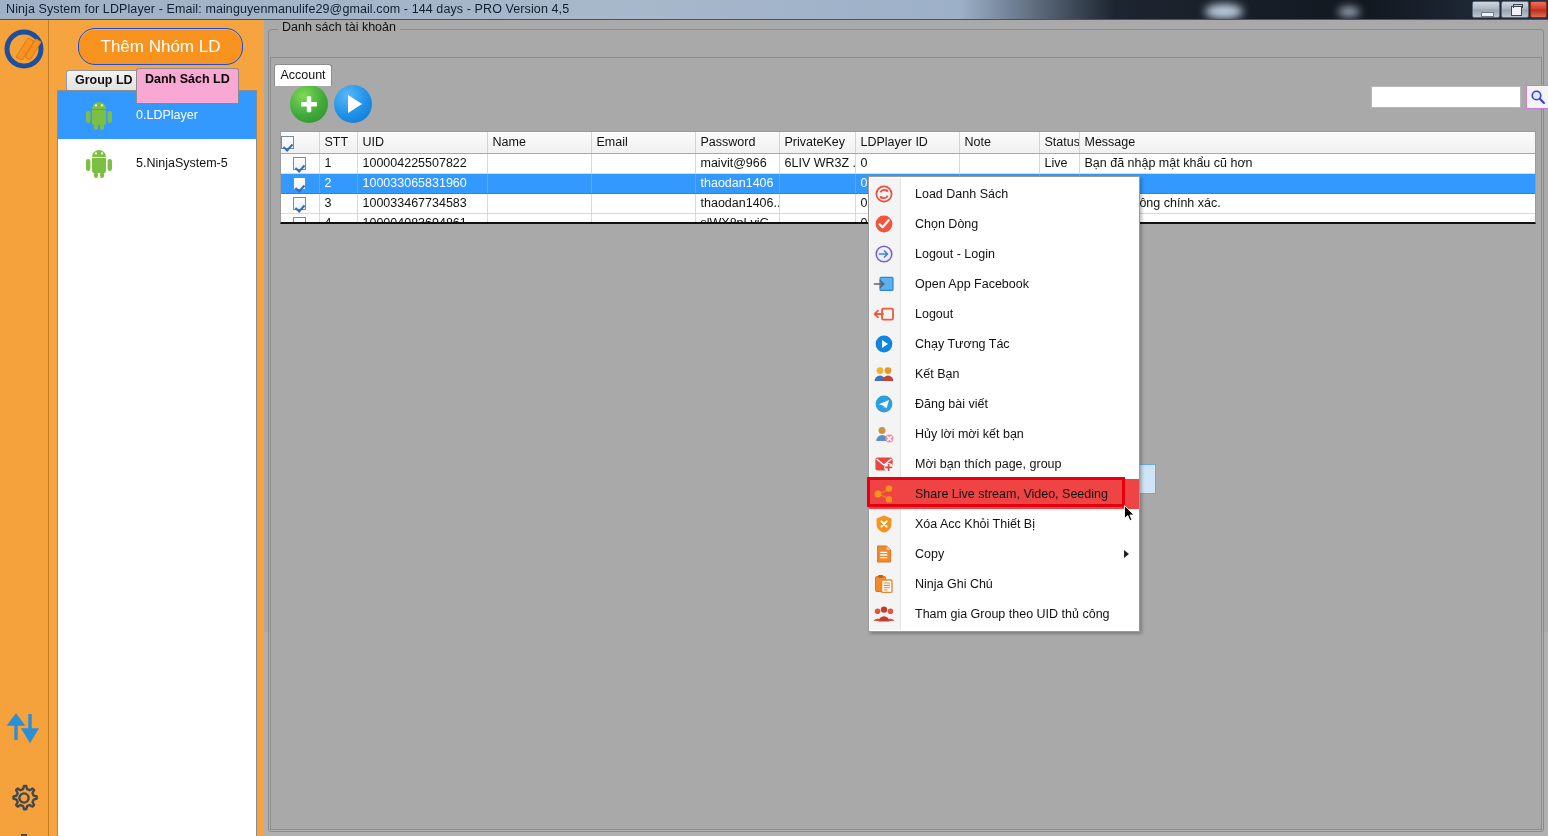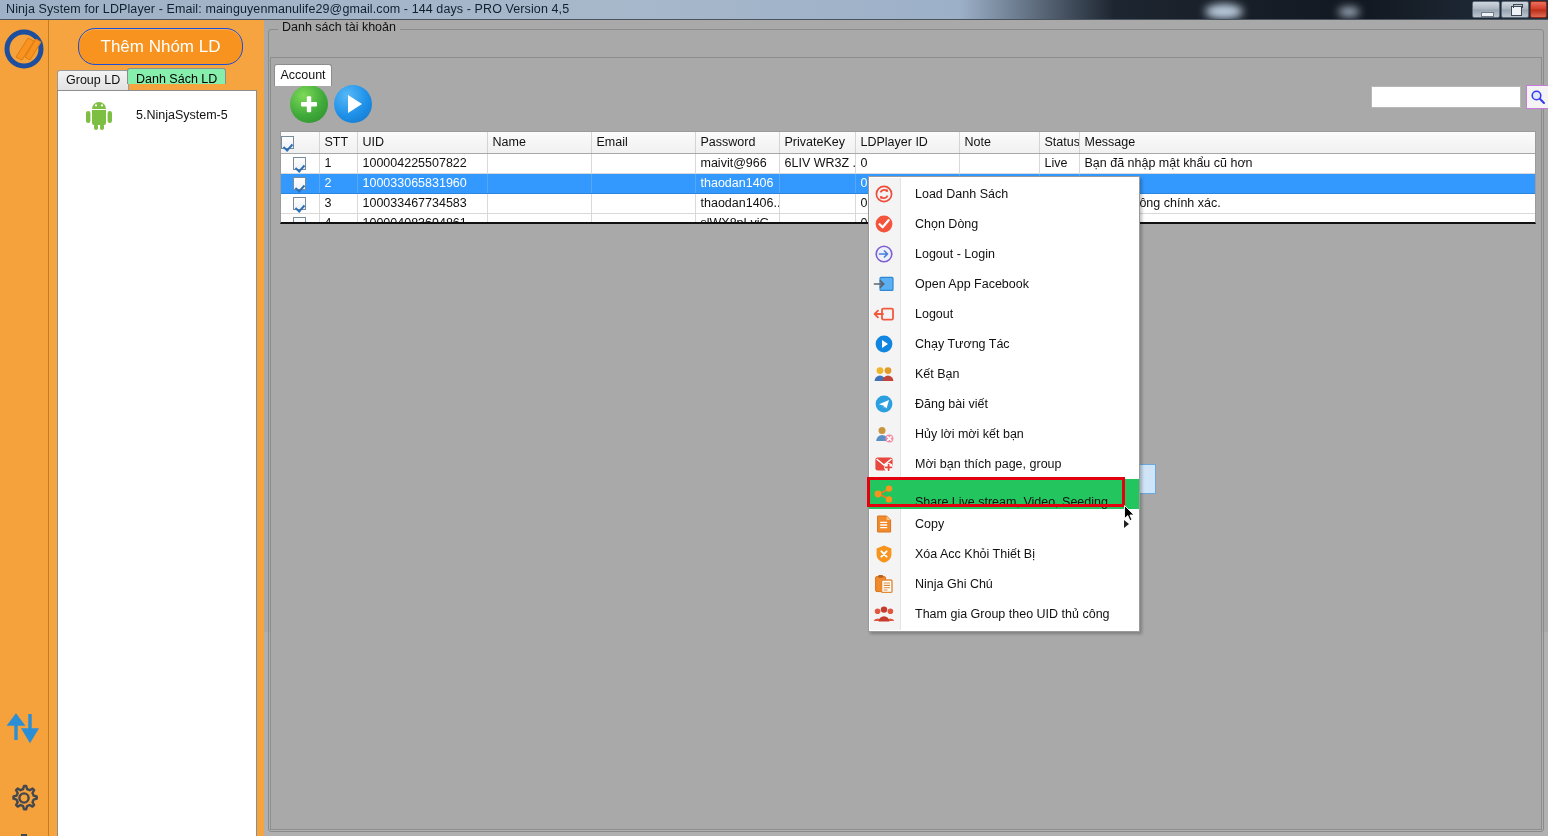--- a/index.html
+++ b/index.html
@@ -43,31 +43,31 @@
     position:absolute;left:49px;top:20px;width:215px;height:816px;
     background:#f6a43f;
   }
   #addgroup-btn{
     position:absolute;left:29px;top:8px;width:163px;height:35px;
     background:#f7931e;border:1px solid #1d4ed8;border-radius:17px;
     color:#ffffff;font-size:17px;text-align:center;line-height:35px;
     box-shadow:inset 0 1px 0 rgba(255,255,255,.25);
     cursor:default;
   }
-  #lefttabs{position:absolute;left:8px;top:48px;width:200px;height:22px;}
+  #lefttabs{position:absolute;left:17px;top:48px;width:200px;height:22px;font-weight:bold;}
   .ltab{
     position:absolute;top:2px;height:20px;box-sizing:border-box;
     font-size:12.5px;color:#111;padding:2px 8px 0 8px;
     border:1px solid #9a9a9a;border-bottom:none;
     border-radius:3px 3px 0 0;
     background:linear-gradient(180deg,#f3f3f3 0%,#e2e2e2 100%);
     white-space:nowrap;cursor:default;
   }
   .ltab.active{
-    top:0;height:16px;background:#86efac;border-color:#8d8d8d;
+    top:0;height:35px;background:#f9a8d4;border-color:#8d8d8d;
     z-index:3;color:#000;padding-top:3px;
   }
   #ldlist{
     position:absolute;left:8px;top:70px;width:200px;height:760px;
     background:#ffffff;border:1px solid #8d8d8d;border-top:1px solid #8d8d8d;
     box-sizing:border-box;overflow:hidden;
   }
   .ld-item{
     position:relative;height:48px;display:flex;align-items:center;
     padding-left:26px;box-sizing:border-box;cursor:default;
@@ -161,21 +161,21 @@
   }
   #ctxgutter{position:absolute;left:1px;top:1px;width:30px;bottom:1px;background:#f4f4f4;border-right:1px solid #e4e4e4;}
   .mi{
     position:relative;height:30px;display:flex;align-items:center;
     cursor:default;z-index:2;
   }
   .mi .ic{width:30px;height:30px;flex:0 0 auto;display:flex;align-items:center;justify-content:center;}
   .mi .lb{padding-left:16px;white-space:nowrap;}
   .mi .arr{position:absolute;right:10px;top:11px;width:0;height:0;
     border-left:5px solid #222;border-top:4px solid transparent;border-bottom:4px solid transparent;}
-  .mi.hl{background:#22c55e;align-items:flex-end;}
+  .mi.hl{background:#ef4444;}
   #hl-box{
     position:absolute;left:-2px;top:-2px;width:258px;height:30px;
     border:3px solid #e3000f;box-sizing:border-box;z-index:3;pointer-events:none;
   }
   #hl-tail{
     position:absolute;left:1138px;top:464px;width:18px;height:30px;
     background:#cfe4f7;border:1px solid #6aa8e0;box-sizing:border-box;z-index:49;
   }
   .cursor{position:absolute;left:1124px;top:505px;z-index:60;}
 </style>
@@ -230,20 +230,35 @@
 
 <div id="leftpanel">
   <div id="addgroup-btn">Thêm Nhóm LD</div>
 
   <div id="lefttabs">
     <div class="ltab" style="left:0;">Group LD</div>
     <div class="ltab active" style="left:70px;">Danh Sách LD</div>
   </div>
 
   <div id="ldlist">
+    <div class="ld-item selected">
+      <span class="droid">
+        <svg width="30" height="32" viewBox="0 0 30 32">
+          <rect x="2" y="12" width="4.4" height="12" rx="2.2" fill="#7cbf42"></rect>
+          <rect x="23.6" y="12" width="4.4" height="12" rx="2.2" fill="#7cbf42"></rect>
+          <path d="M8 11 h14 v13 a2 2 0 0 1 -2 2 h-10 a2 2 0 0 1 -2 -2 z" fill="#7cbf42"></path>
+          <path d="M8 10 a7 7 0 0 1 14 0 z" fill="#7cbf42"></path>
+          <circle cx="12" cy="6.4" r="1.1" fill="#ffffff"></circle>
+          <circle cx="18" cy="6.4" r="1.1" fill="#ffffff"></circle>
+          <rect x="10" y="25" width="4" height="6" rx="2" fill="#7cbf42"></rect>
+          <rect x="16" y="25" width="4" height="6" rx="2" fill="#7cbf42"></rect>
+        </svg>
+      </span>
+      <span>0.LDPlayer</span>
+    </div>
     <div class="ld-item">
       <span class="droid">
         <svg width="30" height="32" viewBox="0 0 30 32">
           <rect x="2" y="12" width="4.4" height="12" rx="2.2" fill="#7cbf42"></rect>
           <rect x="23.6" y="12" width="4.4" height="12" rx="2.2" fill="#7cbf42"></rect>
           <path d="M8 11 h14 v13 a2 2 0 0 1 -2 2 h-10 a2 2 0 0 1 -2 -2 z" fill="#7cbf42"></path>
           <path d="M8 10 a7 7 0 0 1 14 0 z" fill="#7cbf42"></path>
           <circle cx="12" cy="6.4" r="1.1" fill="#ffffff"></circle>
           <circle cx="18" cy="6.4" r="1.1" fill="#ffffff"></circle>
           <rect x="10" y="25" width="4" height="6" rx="2" fill="#7cbf42"></rect>
@@ -495,38 +510,38 @@
           <circle cx="16" cy="15.4" r="3.2" fill="#f7941e"></circle>
           <circle cx="5" cy="10" r="3.4" fill="#f7941e"></circle>
         </svg>
     </span>
     <span class="lb">Share Live stream, Video, Seeding</span>
     <div id="hl-box"></div>
   </div>
 
   <div class="mi">
     <span class="ic">
+      <svg width="20" height="20" viewBox="0 0 20 20">
+          <path d="M10 1.6 L17.4 4.4 v6 c0 4.4 -3.4 7 -7.4 8.2 c-4 -1.2 -7.4 -3.8 -7.4 -8.2 v-6 z" fill="#f7941e"></path>
+          <path d="M7.4 7.4 L12.6 12.6 M12.6 7.4 L7.4 12.6" stroke="#ffffff" stroke-width="2" stroke-linecap="round"></path>
+        </svg>
+    </span>
+    <span class="lb">Xóa Acc Khỏi Thiết Bị</span>
+  </div>
+
+  <div class="mi">
+    <span class="ic">
       <svg width="18" height="20" viewBox="0 0 18 20">
           <path d="M2.6 2 h9 l4 4 v12 h-13 z" fill="#f08a2c" stroke="#d8731c" stroke-width="1"></path>
           <path d="M11.6 2 v4 h4" fill="#fbc17e"></path>
           <path d="M5.2 8.4 h7 M5.2 11 h7 M5.2 13.6 h7" stroke="#ffffff" stroke-width="1.3"></path>
         </svg>
     </span>
     <span class="lb">Copy</span>
     <span class="arr"></span>
-  </div>
-
-  <div class="mi">
-    <span class="ic">
-      <svg width="20" height="20" viewBox="0 0 20 20">
-          <path d="M10 1.6 L17.4 4.4 v6 c0 4.4 -3.4 7 -7.4 8.2 c-4 -1.2 -7.4 -3.8 -7.4 -8.2 v-6 z" fill="#f7941e"></path>
-          <path d="M7.4 7.4 L12.6 12.6 M12.6 7.4 L7.4 12.6" stroke="#ffffff" stroke-width="2" stroke-linecap="round"></path>
-        </svg>
-    </span>
-    <span class="lb">Xóa Acc Khỏi Thiết Bị</span>
   </div>
 
   <div class="mi">
     <span class="ic">
       <svg width="20" height="20" viewBox="0 0 20 20">
           <rect x="1.6" y="2.6" width="10" height="15" rx="1.4" fill="#f08a2c" stroke="#d8731c" stroke-width="1"></rect>
           <rect x="4.2" y="1" width="5" height="2.8" rx="1" fill="#b9611a"></rect>
           <rect x="7.6" y="6" width="10.4" height="12.4" rx="1.2" fill="#ffffff" stroke="#e08a32" stroke-width="1.4"></rect>
           <path d="M9.6 9 h6.4 M9.6 11.4 h6.4 M9.6 13.8 h6.4 M9.6 16 h4" stroke="#e08a32" stroke-width="1.1"></path>
         </svg>

